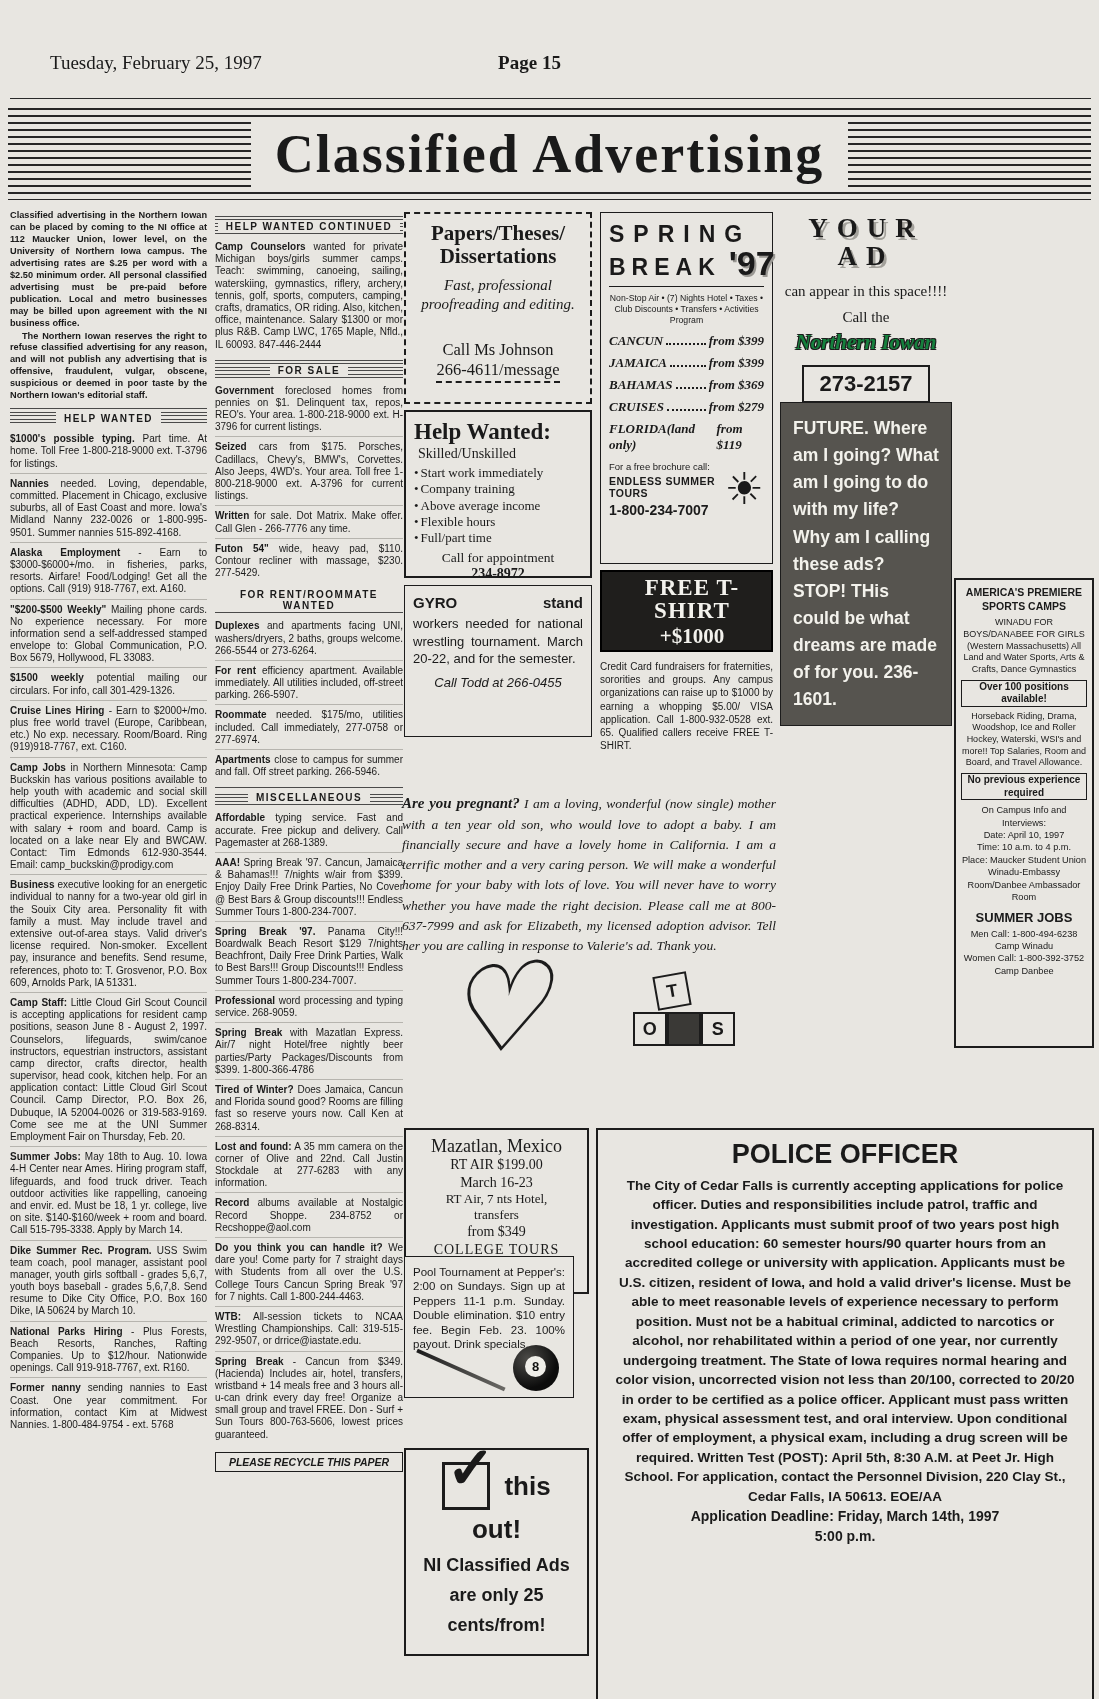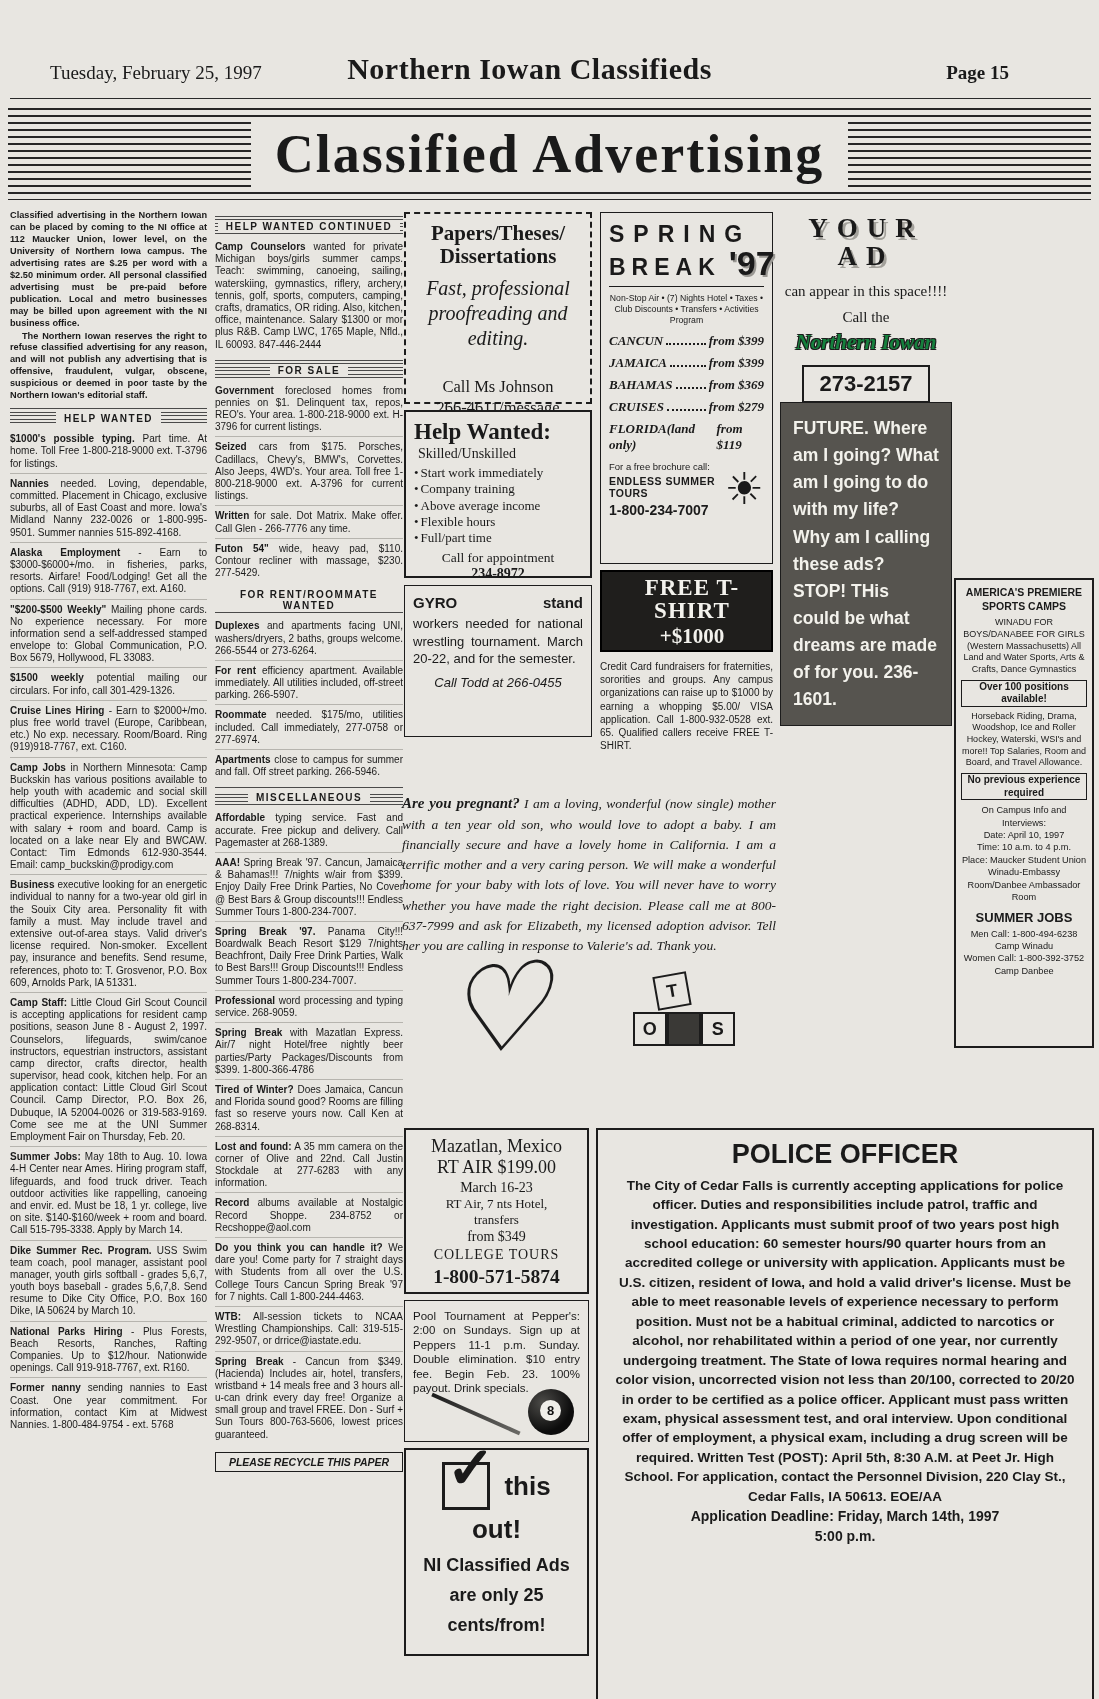--- a/index.html
+++ b/index.html
@@ -34,21 +34,21 @@
   .ads p.ad:first-of-type{border-top:none;}
   .recycle{margin-top:8px;border:1.5px solid #1c1c1c;text-align:center;
            font:bold italic 10.5px/1.2 "Liberation Sans",sans-serif;padding:3px 2px;}
 
   
   .box{position:absolute;border:2px solid #1c1c1c;padding:8px;box-sizing:border-box;background:#e8e6e1;}
 
   
   .papers{border-style:dashed;text-align:center;font-family:"Liberation Serif",serif;}
   .papers .t{font-weight:bold;font-size:21px;line-height:1.1;}
-  .papers .b{font-style:italic;font-size:20px;line-height:1.25;margin:8px 2px 6px;}
+  .papers .b{font-style:italic;font-size:15px;line-height:1.25;margin:8px 2px 6px;}
   .papers .c{font-size:16.5px;line-height:1.3;margin-top:25px;}
   .papers .c2{font-size:16.5px;border-bottom:2px dashed #1c1c1c;display:inline-block;padding-bottom:1px;}
 
   
   .hwbox{font-family:"Liberation Serif",serif;}
   .hwbox .t{font-weight:bold;font-size:23px;line-height:1;margin-bottom:3px;}
   .hwbox .sub{font-size:14px;margin:2px 0 3px 4px;}
   .hwbox ul{margin:0;padding:0;list-style:none;}
   .hwbox li{font-size:13px;line-height:1.25;}
   .hwbox li:before{content:"•";margin-right:2px;}
@@ -94,21 +94,21 @@
   .cube{width:34px;height:34px;border:2.5px solid #1c1c1c;background:#e8e6e1;
         display:flex;align-items:center;justify-content:center;
         font:bold 18px "Liberation Sans",sans-serif;font-style:normal;box-sizing:border-box;}
   .cube.tilt{transform:rotate(-10deg);margin:0 0 4px 22px;}
   .cube-row{display:flex;}
   .cube.dark{background:#3a3936;color:#e8e6e1;}
 
   
   .maz{text-align:center;font-family:"Liberation Serif",serif;border-width:2px;padding:6px;}
   .maz .l1{font-size:18px;}
-  .maz .l2{font-size:18px;}
+  .maz .l2{font-size:14px;}
   .maz .l3{font-size:14px;margin-top:2px;}
   .maz .l4,.maz .l5{font-size:13px;}
   .maz .l6{font-size:14px;margin-top:1px;}
   .maz .l7{font-size:14px;letter-spacing:1px;margin-top:2px;}
   .maz .ph{font-weight:bold;font-size:19.5px;margin-top:3px;}
 
   
   .pool{border-width:1.5px;overflow:hidden;}
   .pool .b{font:11.5px/1.25 "Liberation Sans",sans-serif;text-align:justify;}
   .cuestick{position:absolute;right:64px;bottom:26px;width:96px;height:3.5px;
@@ -159,21 +159,20 @@
   .police .b{font:bold 13.5px/1.44 "Liberation Sans",sans-serif;text-align:center;}
   .police .d{font:bold 14px/1.45 "Liberation Sans",sans-serif;text-align:center;}
 </style>
 </head>
 <body>
 
 <div class="page">
 
   <div class="masthead">
     <span class="m-date">Tuesday, February 25, 1997</span>
-    <span class="m-title">Northern Iowan Classifieds</span>
     <span class="m-page">Page 15</span>
   </div>
   <div class="m-rule"></div>
 
   <div class="banner">
     <span class="banner-title">Classified Advertising</span>
   </div>
 
   <div class="col" style="left:10px;top:210px;width:197px;">
     <div class="policy">
@@ -385,21 +384,21 @@
     <div class="l1">Mazatlan, Mexico</div>
     <div class="l2">RT AIR $199.00</div>
     <div class="l3">March 16-23</div>
     <div class="l4">RT Air, 7 nts Hotel,</div>
     <div class="l5">transfers</div>
     <div class="l6">from $349</div>
     <div class="l7">COLLEGE TOURS</div>
     <div class="ph">1-800-571-5874</div>
   </div>
 
-  <div class="box pool" style="left:404px;top:1300px;width:185px;height:142px;">
+  <div class="box pool" style="left:404px;top:1256px;width:170px;height:142px;">
     <div class="b">Pool Tournament at Pepper's: 2:00 on Sundays. Sign up at Peppers 11-1 p.m. Sunday. Double elimination. $10 entry fee. Begin Feb. 23. 100% payout. Drink specials.</div>
     <div class="cuestick"></div>
     <div class="eightball">
       <div class="n">8</div>
     </div>
   </div>
 
   <div class="box cto" style="left:404px;top:1448px;width:185px;height:208px;">
     <div class="chkrow">
       <div class="chkbox">

